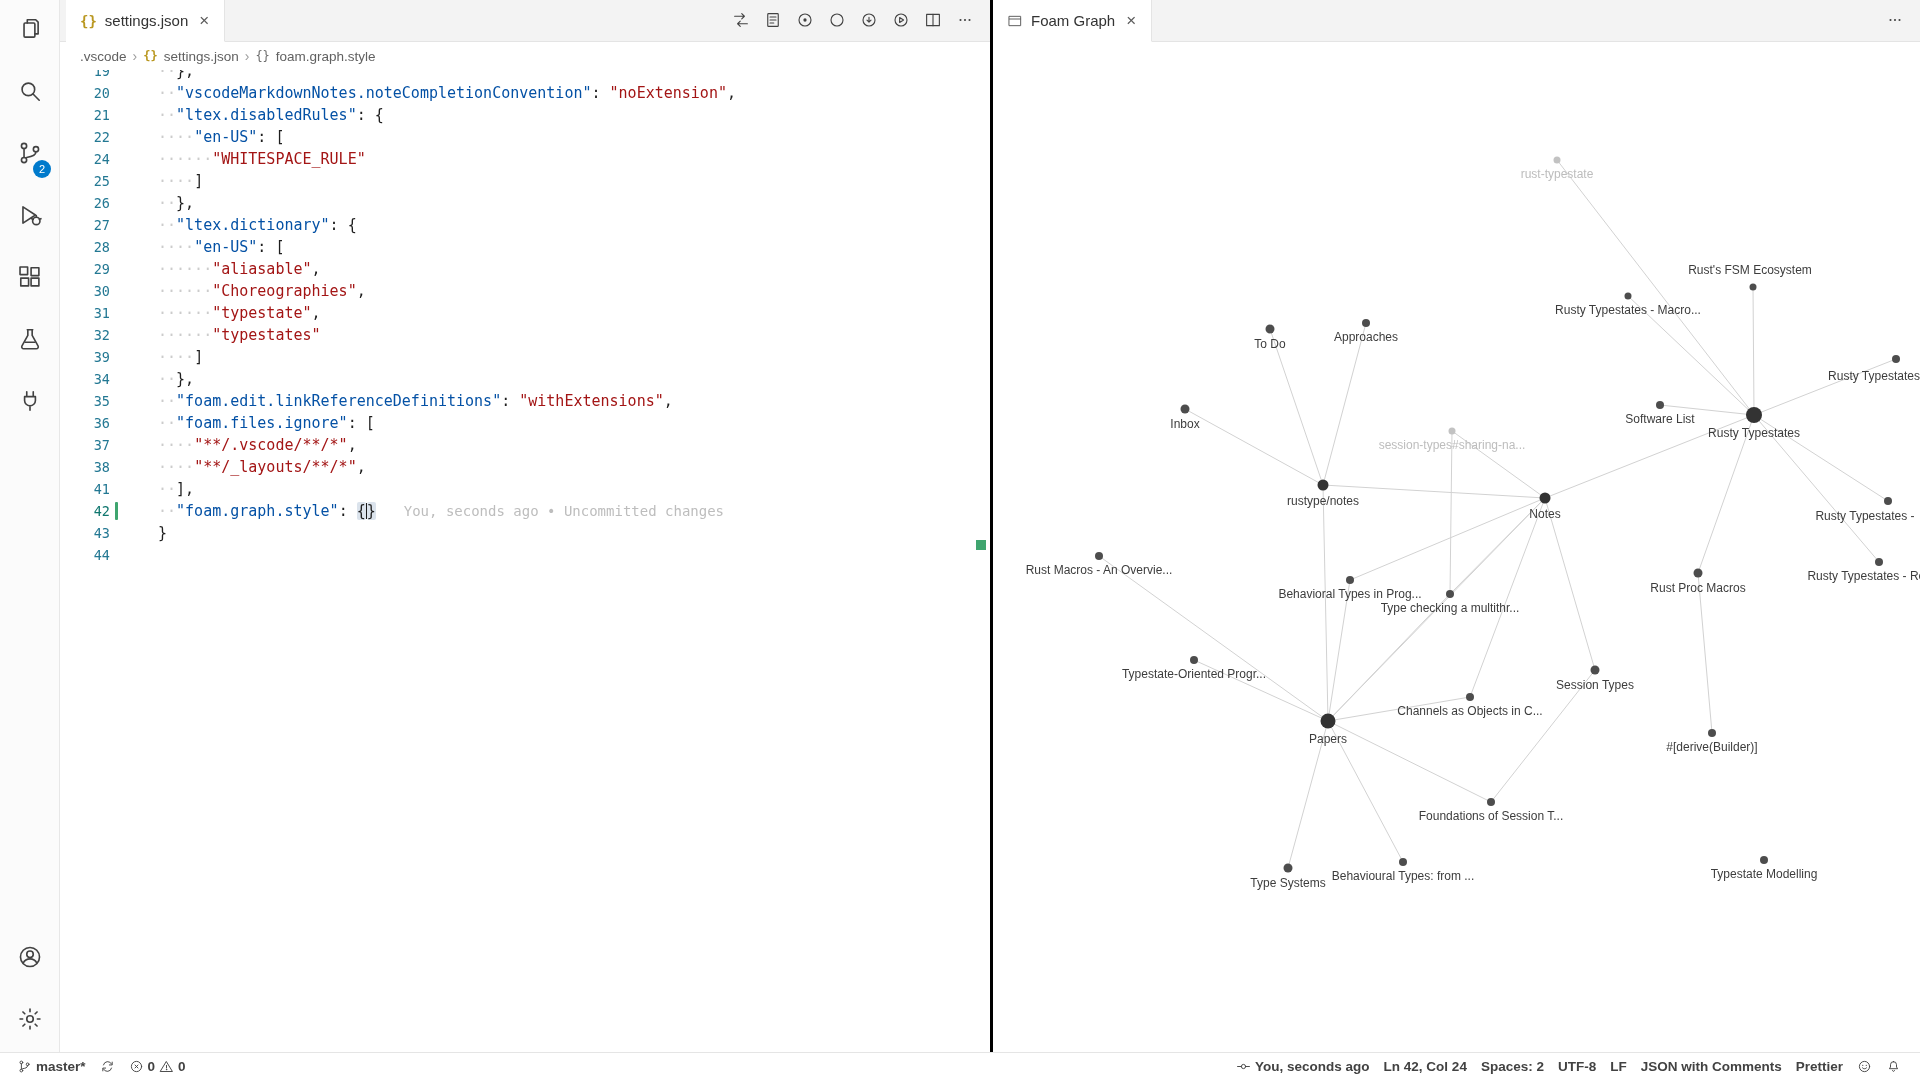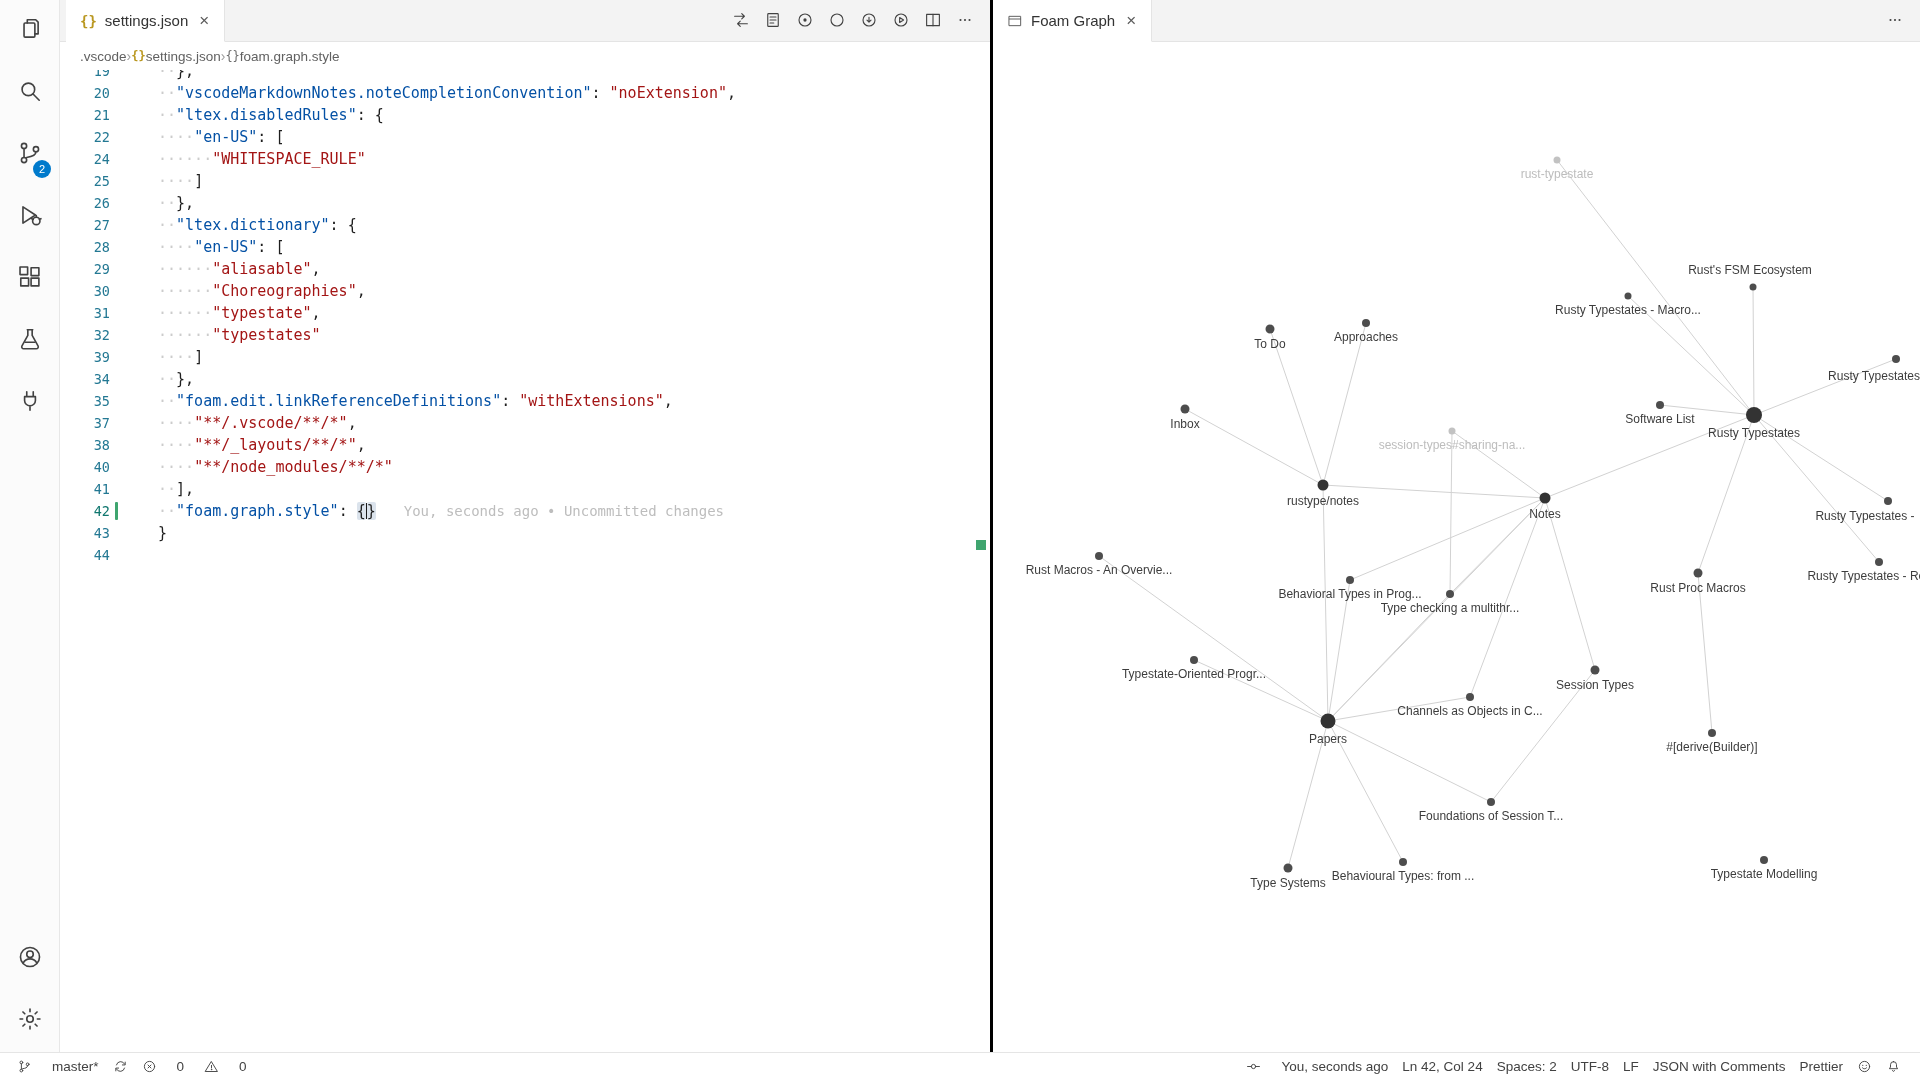--- a/index.html
+++ b/index.html
@@ -30,21 +30,21 @@
   .tab-icon-svg svg { width:16px; height:16px; display:block; color:#616161; }
 
   .editor-actions { position:absolute; right:10px; top:0; height:42px; display:flex; align-items:center; gap:2px; }
   .action-btn { width:30px; height:30px; display:flex; align-items:center; justify-content:center;
     border-radius:4px; color:#424242; cursor:pointer; background:transparent; border:none; }
   .action-btn svg { width:18px; height:18px; }
 
   
   .editor-group { position:absolute; left:60px; top:0; width:930px; bottom:28px; background:#fff; }
   .breadcrumb { position:absolute; left:0; right:0; top:42px; height:28px; display:flex;
-    align-items:center; gap:0; padding-left:20px; font-size:13.5px; color:#616161; background:#fff; }
+    align-items:center; gap:6px; padding-left:20px; font-size:13.5px; color:#616161; background:#fff; }
   .breadcrumb .sep { color:#9d9d9d; font-size:14px; }
   .breadcrumb .sym { font-family:"DejaVu Sans Mono", monospace; font-size:12px; }
   .bc-file-glyph { color:#b99720; font-weight:bold; }
   .bc-obj-glyph { color:#6c6c6c; }
   .bc-item { cursor:pointer; }
 
   .code-area { position:absolute; left:0; right:0; top:70px; bottom:0; overflow:hidden; background:#fff; }
   .code-scroll { margin-top:-10px; }
   .code-line { display:flex; height:22px; line-height:22px; white-space:pre;
     font-family:"DejaVu Sans Mono", monospace; font-size:15px; }
@@ -75,21 +75,21 @@
   .graph-node { fill:#4d4d4d; cursor:pointer; }
   .graph-node.big { fill:#333333; }
   .graph-node.faded { fill:#c2c2c2; }
 
   
   .status-bar { position:absolute; left:0; right:0; bottom:0; height:28px; background:#ffffff;
     border-top:1px solid #e5e5e5; display:flex; justify-content:space-between; align-items:center;
     font-size:13.5px; color:#424242; z-index:6; }
   .sb-side { display:flex; align-items:center; height:100%; }
   .sb-left { padding-left:10px; } .sb-right { padding-right:12px; }
-  .status-item { display:flex; align-items:center; gap:20px; padding:0 7px; height:100%; cursor:pointer; white-space:nowrap; }
+  .status-item { display:flex; align-items:center; gap:4px; padding:0 7px; height:100%; cursor:pointer; white-space:nowrap;font-weight:bold; }
   .status-item svg { width:15px; height:15px; }
   .status-item .sb-part { display:flex; align-items:center; gap:3px; }
 </style>
 </head>
 <body>
 
 <div id="app">
 
   <div class="activity-bar">
     <div class="ab-group" id="ab-top">
@@ -237,23 +237,23 @@
           <div class="code-line"><span class="line-num">26</span><span class="gutter-gap"></span><span class="line-content"><span class="tk-ws">··</span><span class="tk-pun">},</span></span></div>
           <div class="code-line"><span class="line-num">27</span><span class="gutter-gap"></span><span class="line-content"><span class="tk-ws">··</span><span class="tk-key">"ltex.dictionary"</span><span class="tk-pun">: {</span></span></div>
           <div class="code-line"><span class="line-num">28</span><span class="gutter-gap"></span><span class="line-content"><span class="tk-ws">····</span><span class="tk-key">"en-US"</span><span class="tk-pun">: [</span></span></div>
           <div class="code-line"><span class="line-num">29</span><span class="gutter-gap"></span><span class="line-content"><span class="tk-ws">······</span><span class="tk-str">"aliasable"</span><span class="tk-pun">,</span></span></div>
           <div class="code-line"><span class="line-num">30</span><span class="gutter-gap"></span><span class="line-content"><span class="tk-ws">······</span><span class="tk-str">"Choreographies"</span><span class="tk-pun">,</span></span></div>
           <div class="code-line"><span class="line-num">31</span><span class="gutter-gap"></span><span class="line-content"><span class="tk-ws">······</span><span class="tk-str">"typestate"</span><span class="tk-pun">,</span></span></div>
           <div class="code-line"><span class="line-num">32</span><span class="gutter-gap"></span><span class="line-content"><span class="tk-ws">······</span><span class="tk-str">"typestates"</span></span></div>
           <div class="code-line"><span class="line-num">39</span><span class="gutter-gap"></span><span class="line-content"><span class="tk-ws">····</span><span class="tk-pun">]</span></span></div>
           <div class="code-line"><span class="line-num">34</span><span class="gutter-gap"></span><span class="line-content"><span class="tk-ws">··</span><span class="tk-pun">},</span></span></div>
           <div class="code-line"><span class="line-num">35</span><span class="gutter-gap"></span><span class="line-content"><span class="tk-ws">··</span><span class="tk-key">"foam.edit.linkReferenceDefinitions"</span><span class="tk-pun">: </span><span class="tk-str">"withExtensions"</span><span class="tk-pun">,</span></span></div>
+          <div class="code-line"><span class="line-num">36</span><span class="gutter-gap"></span><span class="line-content"><span class="tk-ws">··</span><span class="tk-key">"foam.files.ignore"</span><span class="tk-pun">: [</span></span></div>
           <div class="code-line"><span class="line-num">37</span><span class="gutter-gap"></span><span class="line-content"><span class="tk-ws">····</span><span class="tk-str">"**/.vscode/**/*"</span><span class="tk-pun">,</span></span></div>
           <div class="code-line"><span class="line-num">38</span><span class="gutter-gap"></span><span class="line-content"><span class="tk-ws">····</span><span class="tk-str">"**/_layouts/**/*"</span><span class="tk-pun">,</span></span></div>
-          <div class="code-line"><span class="line-num">40</span><span class="gutter-gap"></span><span class="line-content"><span class="tk-ws">····</span><span class="tk-str">"**/node_modules/**/*"</span></span></div>
           <div class="code-line"><span class="line-num">41</span><span class="gutter-gap"></span><span class="line-content"><span class="tk-ws">··</span><span class="tk-pun">],</span></span></div>
           <div class="code-line current"><span class="line-num">42</span><span class="gutter-gap"><span class="mod-marker" style="background: rgb(63, 165, 111);"></span></span><span class="line-content"><span class="tk-ws">··</span><span class="tk-key">"foam.graph.style"</span><span class="tk-pun">: </span><span class="tk-sel">{</span><span class="caret"></span><span class="tk-sel">}</span><span class="tk-hint">You, seconds ago • Uncommitted changes</span></span></div>
           <div class="code-line"><span class="line-num">43</span><span class="gutter-gap"></span><span class="line-content"><span class="tk-pun">}</span></span></div>
           <div class="code-line"><span class="line-num">44</span><span class="gutter-gap"></span><span class="line-content"></span></div>
         </div>
       <div class="overview-marker" id="overview-marker" style="top: 470px; background: rgb(63, 165, 111);"></div>
     </div>
   </div>
 
   <div class="panel-group">

